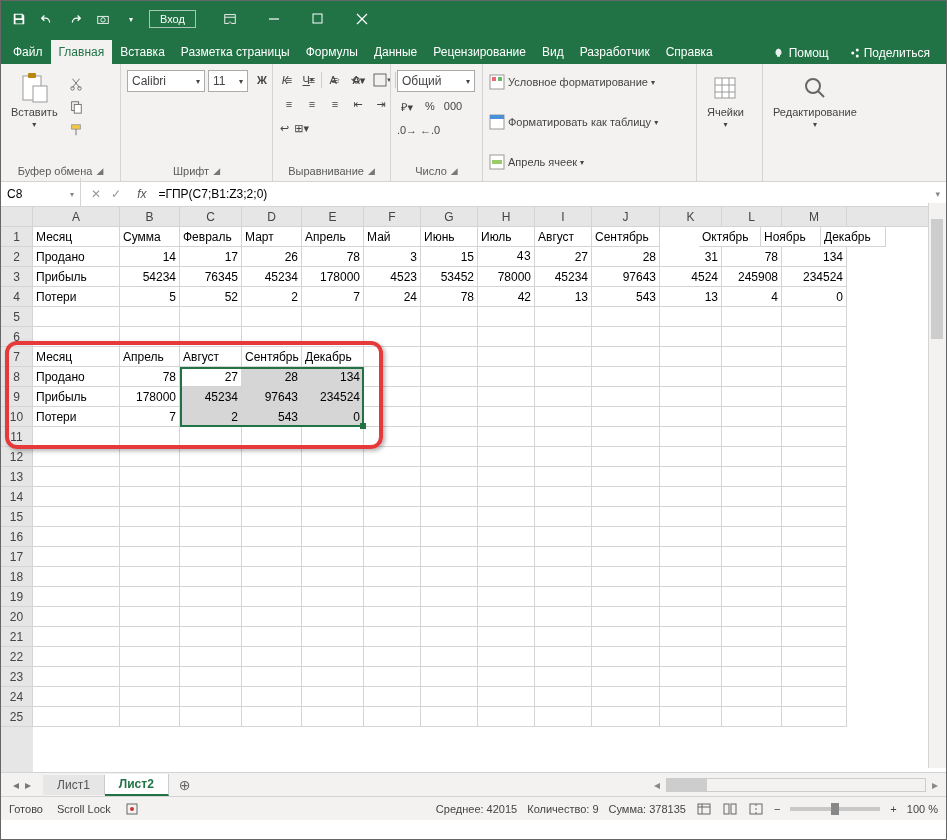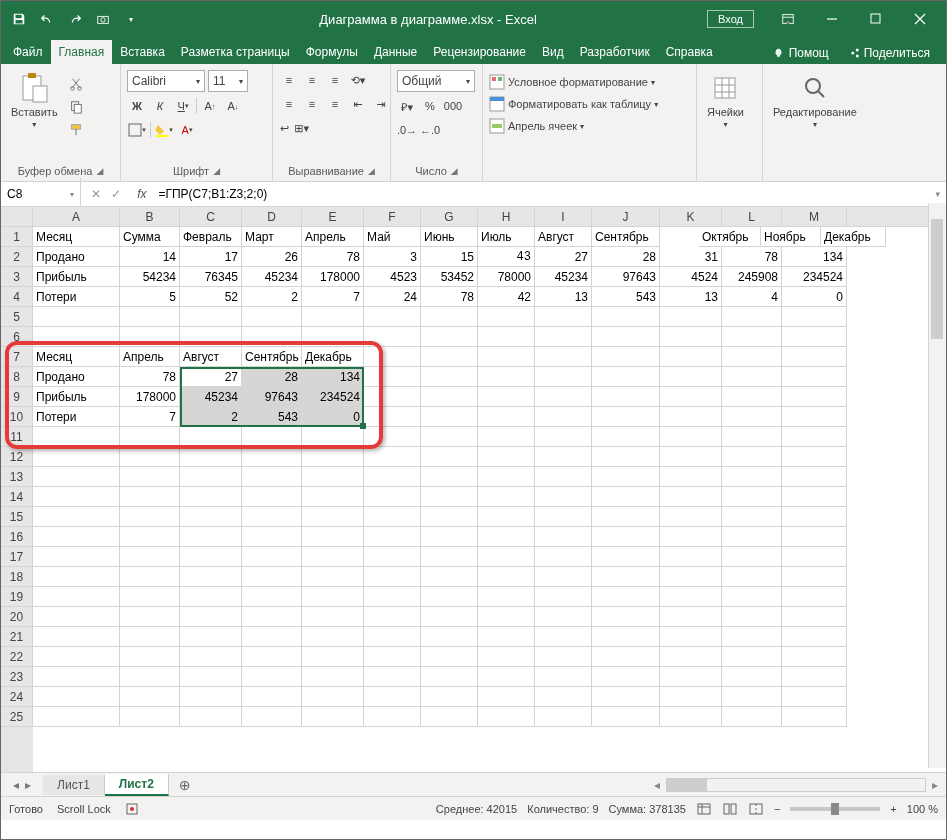--- a/index.html
+++ b/index.html
@@ -102,21 +102,20 @@
         </svg>
       </span>
     <span class="qat-icon">
         <svg width="14" height="14" viewBox="0 0 16 16">
           <rect x="2" y="5" width="12" height="8" fill="none" stroke="#fff"></rect>
           <circle cx="8" cy="9" r="2.5" fill="none" stroke="#fff"></circle>
         </svg>
       </span>
     <span class="qat-icon" style="font-size:8px;">▾</span>
   </div>
-  <div class="title">Диаграмма в диаграмме.xlsx - Excel</div>
   <div class="login-btn">Вход</div>
   <div class="win-controls">
     <div class="win-btn">
         <svg width="14" height="14" viewBox="0 0 16 16">
           <rect x="2" y="3" width="12" height="10" fill="none" stroke="#fff"></rect>
           <path stroke="#fff" d="M2 6h12"></path>
           <path stroke="#fff" d="M6 13l2-2 2 2"></path>
         </svg>
       </div>
     <div class="win-btn">
@@ -202,21 +201,21 @@
           </span>
       </div>
     </div>
     <div class="rg-label">
         <span>Буфер обмена</span>
         <span class="launcher">◢</span>
       </div>
   </div>
 
   <div class="rg" style="width:152px;">
-    <div class="rg-content" style="flex-direction:column; gap:4px;">
+    <div class="rg-content" style="gap:4px;">
       <div class="small-row">
         <div class="font-box" style="width:78px;">
             <span>Calibri</span>
             <span style="margin-left:auto;font-size:8px;">▾</span>
           </div>
         <div class="font-box" style="width:40px;">
             <span>11</span>
             <span style="margin-left:auto;font-size:8px;">▾</span>
           </div>
       </div>
@@ -304,21 +303,21 @@
         <span class="sm-btn">←.0</span>
       </div>
     </div>
     <div class="rg-label">
         <span>Число</span>
         <span class="launcher">◢</span>
       </div>
   </div>
 
   <div class="rg" style="width:214px;">
-    <div class="rg-content" style="flex-direction:column; gap:6px; padding-top:6px;">
+    <div class="rg-content" style="flex-direction:column; gap:24px; padding-top:6px;">
       <div class="small-row">
           <svg width="16" height="16">
             <rect x="1" y="1" width="14" height="14" fill="#fff" stroke="#999"></rect>
             <rect x="3" y="3" width="4" height="4" fill="#e67"></rect>
             <rect x="9" y="3" width="4" height="4" fill="#6b6"></rect>
           </svg>
           <span>Условное форматирование</span>
           <span style="font-size:8px;">▾</span>
         </div>
       <div class="small-row">

